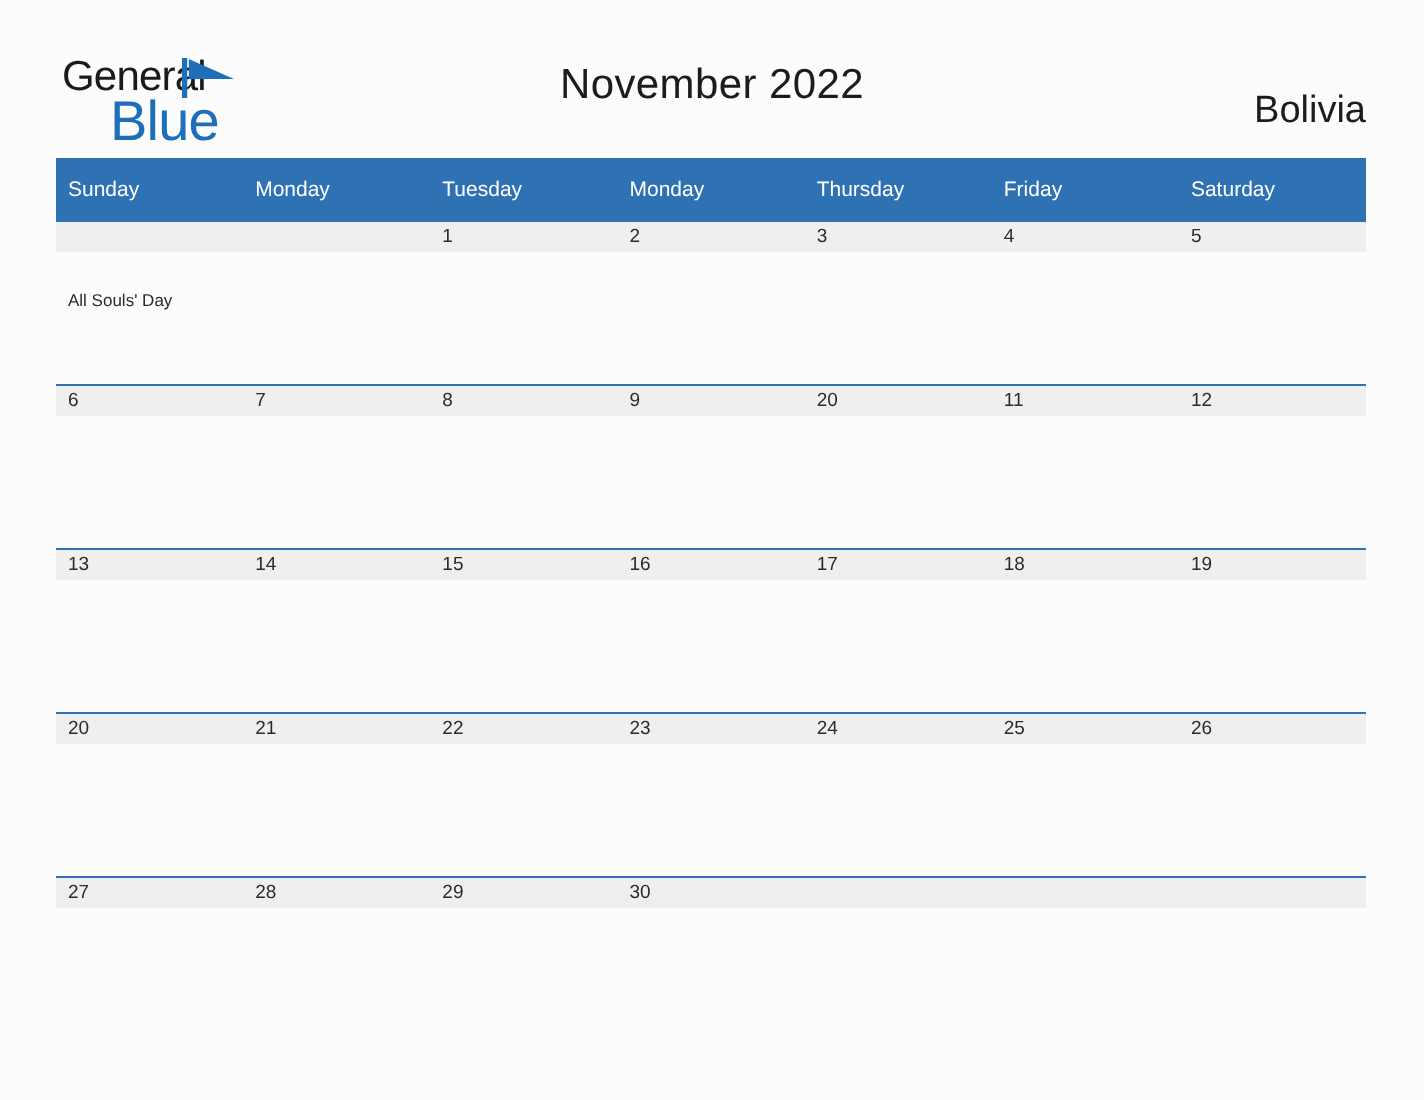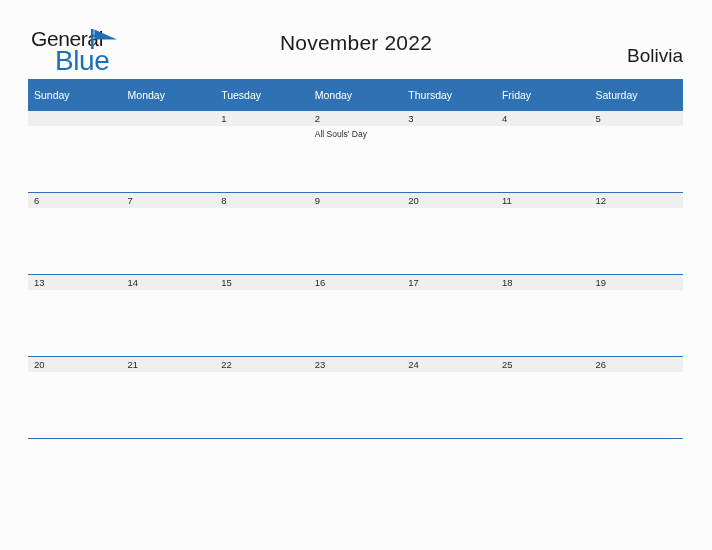--- a/index.html
+++ b/index.html
@@ -124,20 +124,21 @@
     position: absolute;
     left: 6px;
     top: 2px;
     font-size: 9.5px;
     color: #2b2b2b;
     line-height: 11px;
   }
   .week-events {
     display: flex;
     height: 46px;
+    flex-direction: column;
   }
   .event-cell {
     flex: 1 1 0;
     box-sizing: border-box;
     padding: 3px 5px 0 6px;
   }
   .event-text {
     font-size: 8.5px;
     color: #2b2b2b;
     line-height: 11px;
@@ -306,20 +307,37 @@
             <div class="event-cell"></div>
             <div class="event-cell"></div>
             <div class="event-cell"></div>
             <div class="event-cell"></div>
             <div class="event-cell"></div>
             <div class="event-cell"></div>
             <div class="event-cell"></div>
           </div>
         </div>
         <div class="week-row">
+          <div class="week-band">
+            <div class="day-cell">
+              <span class="day-num">27</span>
+            </div>
+            <div class="day-cell">
+              <span class="day-num">28</span>
+            </div>
+            <div class="day-cell">
+              <span class="day-num">29</span>
+            </div>
+            <div class="day-cell">
+              <span class="day-num">30</span>
+            </div>
+            <div class="day-cell"></div>
+            <div class="day-cell"></div>
+            <div class="day-cell"></div>
+          </div>
           <div class="week-events">
             <div class="event-cell"></div>
             <div class="event-cell"></div>
             <div class="event-cell"></div>
             <div class="event-cell"></div>
             <div class="event-cell"></div>
             <div class="event-cell"></div>
             <div class="event-cell"></div>
           </div>
         </div>

